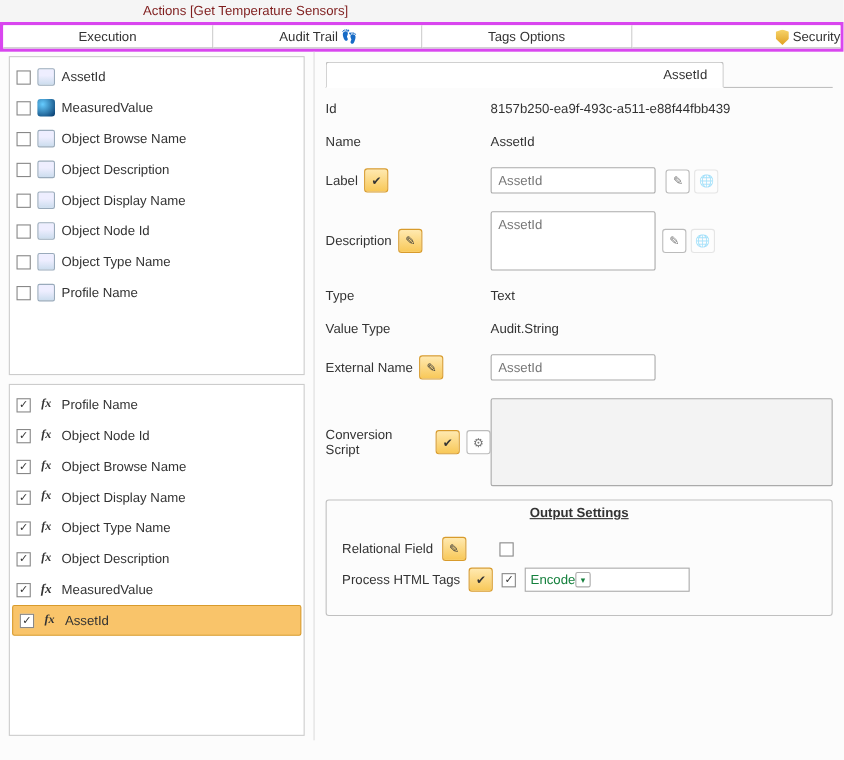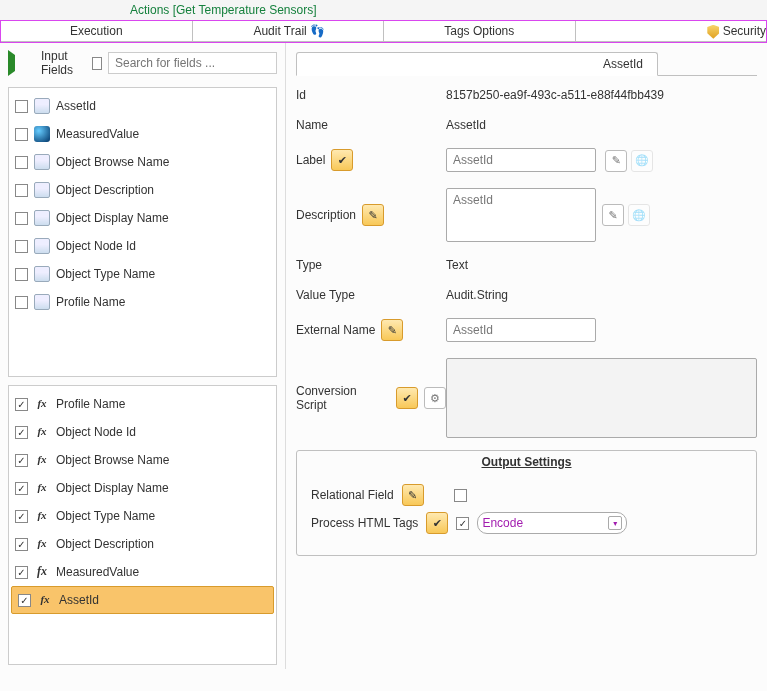--- a/index.html
+++ b/index.html
@@ -1,18 +1,18 @@
 <!DOCTYPE html>
 <html><head>
 <meta charset="utf-8">
 <style>
   * { box-sizing: border-box; font-family: "Segoe UI", Tahoma, sans-serif; font-size: 12px; }
   body { margin: 0; width: 767px; height: 691px; background: #fcfcfc; color: #333; }
-  .titlebar { height: 20px; padding-left: 130px; color: #15803d; background: #f5f5f5; line-height: 20px; font-size: 12px; }
-  .tab-rows { border: 1px solid #d946ef; }
+  .titlebar { height: 20px; padding-left: 130px; color: #7f1d1d; background: #f5f5f5; line-height: 20px; font-size: 12px; }
+  .tab-rows { border: 3px solid #d946ef; }
   .tab-row { display: flex; }
   .tab { flex: 1; text-align: center; height: 21px; line-height: 20px; border: 1px solid #c0c0c0; border-top: none; border-left: none; cursor: default; background: #fff; }
   .tab:last-child { border-right: none; text-align: right; }
   .tab.active { background: #fff; border-bottom: 1px solid #fff; font-weight: 400; }
   .tab-row.first .tab { border-top: none; }
   .main { display: flex; height: 626px; }
   .left { width: 286px; border-right: 1px solid #ddd; display: flex; flex-direction: column; }
   .panel-head { display: flex; align-items: center; gap: 6px; padding: 6px 8px; }
   .panel-head .arrow { width: 0; height: 0; border-top: 5px solid transparent; border-bottom: 5px solid transparent; }
   .arrow.right { border-left: 7px solid #2a8a2a; }
@@ -39,47 +39,41 @@
   .txtin { width: 150px; height: 24px; border: 1px solid #aaa; padding: 2px 6px; color: #777; background: #fff; border-radius: 2px; }
   .txtarea { width: 150px; height: 54px; border: 1px solid #aaa; padding: 4px 6px; color: #777; background: #fff; border-radius: 2px; }
   .bigarea { flex:1; min-width: 200px; height: 80px; border: 1px solid #aaa; background: #f3f3f3; border-radius: 2px; }
   .editbtn { width: 22px; height: 22px; border: 1px solid #d89b2c; border-radius: 3px; background: linear-gradient(#ffe9b0,#f8c858); display: inline-flex; align-items: center; justify-content: center; font-size: 11px; }
   .toolbtn { width: 22px; height: 22px; border: 1px solid #bbb; border-radius: 3px; background: #fff; display: inline-flex; align-items: center; justify-content: center; font-size: 11px; color: #777; }
   .side-icons { display: inline-flex; gap: 4px; margin-left: 6px; }
   .ghost { opacity: .35; }
   .outset { border: 1px solid #c0c0c0; border-radius: 3px; padding: 0 14px 18px; }
   .outset h4 { margin: 4px 0 12px; text-align: center; text-decoration: underline; font-weight: bold; font-size: 12px; }
   .orow { display: flex; align-items: center; gap: 8px; height: 28px; }
-  .sel { width: 150px; height: 22px; border: 1px solid #aaa; border-radius: 10px; padding: 1px 4px; color: #a21caf; display: inline-flex; align-items: center; justify-content: space-between; background: #fff; }
+  .sel { width: 150px; height: 22px; border: 1px solid #aaa; border-radius: 0; padding: 1px 4px; color: #15803d; display: inline-flex; align-items: center; background: #fff; }
   .sel .dd { width: 14px; height: 14px; border: 1px solid #aaa; border-radius: 2px; display: inline-flex; align-items: center; justify-content: center; font-size: 8px; }
   .shield { width:12px; height:14px; display:inline-block; background: linear-gradient(#f7d46a,#e0a020); clip-path: polygon(50% 0,100% 15%,100% 60%,50% 100%,0 60%,0 15%); vertical-align:middle; }
   .foot { width:12px; height:14px; display:inline-block; font-size:12px; line-height:12px; }
 </style>
 </head>
 <body>
 
 <div class="titlebar">Actions [Get Temperature Sensors]</div>
 
 <div class="tab-rows">
   <div class="tab-row first">
     <div class="tab">Execution</div>
     <div class="tab"><span>Audit Trail</span> <span class="foot">👣</span></div>
     <div class="tab">Tags Options</div>
     <div class="tab"><span class="shield"></span> <span>Security</span></div>
   </div>
 </div>
 
 <div class="main">
   <div class="left">
-    <div class="panel-head">
-      <span class="arrow right"></span>
-      <span>Input Fields</span>
-      <span class="cbox"></span>
-      <input class="search" placeholder="Search for fields ..." style="">
-    </div>
     <div class="field-list top" id="input-list">
         <div class="field-row">
           <span class="cbox"></span>
           <span class="micon doc"></span>
           <span>AssetId</span>
         </div>
         <div class="field-row">
           <span class="cbox"></span>
           <span class="micon val"></span>
           <span>MeasuredValue</span>

